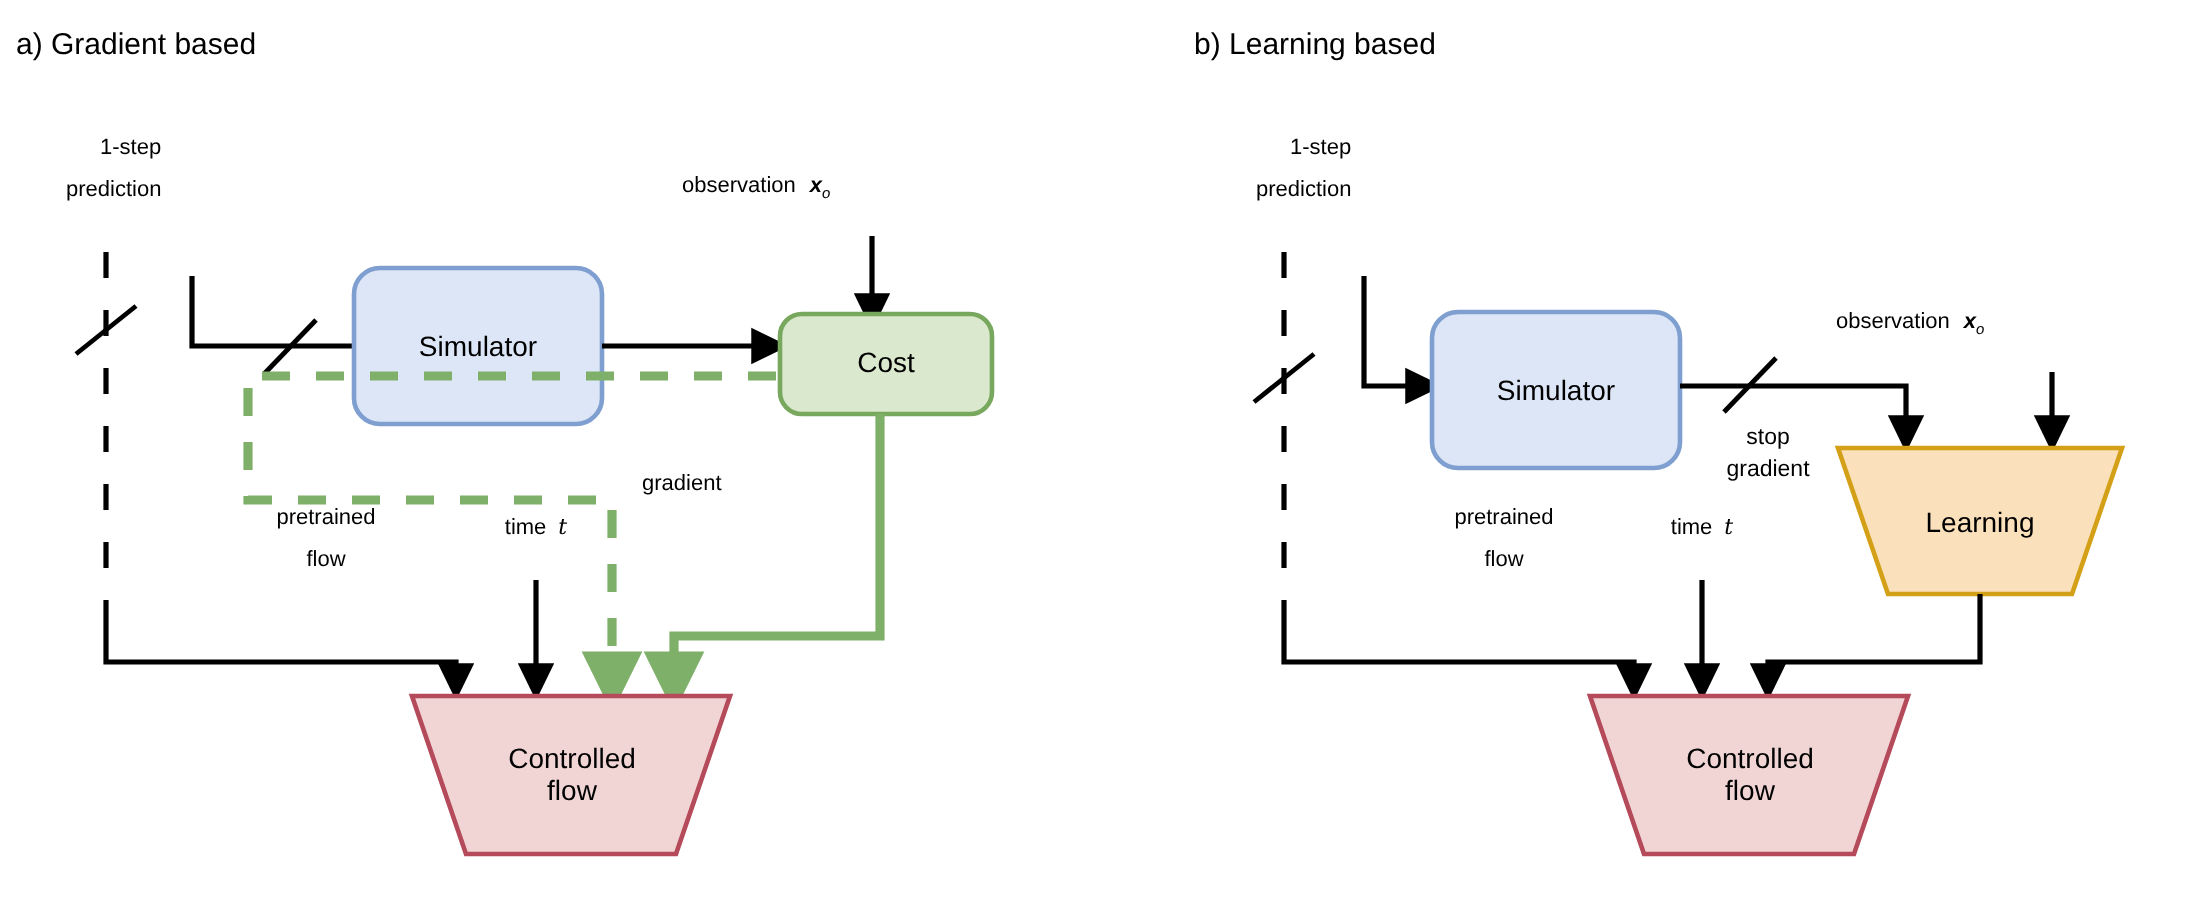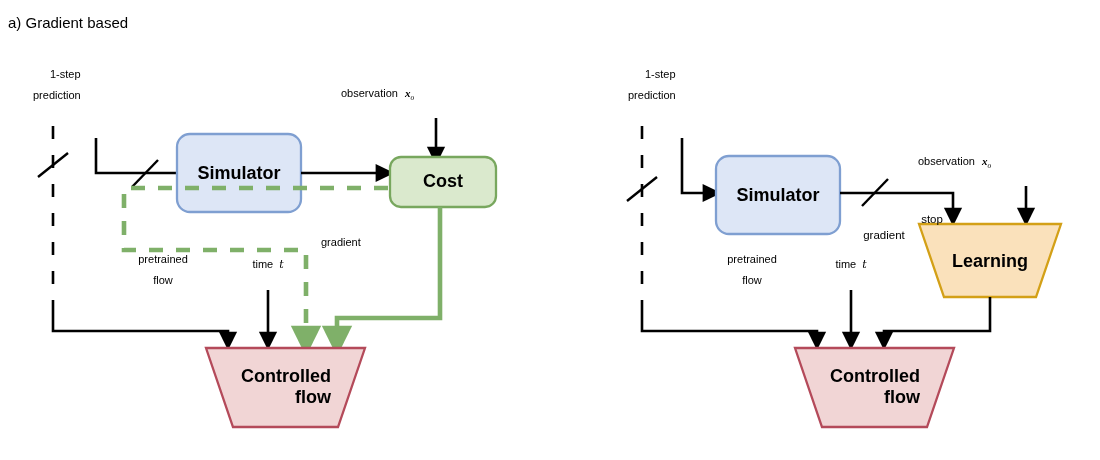--- a/index.html
+++ b/index.html
@@ -4,24 +4,24 @@
 <style>
   html,body{margin:0;padding:0;background:#ffffff;}
   body{width:1100px;height:460px;overflow:hidden;
        font-family:"Liberation Sans",sans-serif;color:#000;}
   #stage{position:relative;width:1012px;height:460px;}
   svg{position:absolute;left:0;top:0;}
   .panel-title{position:absolute;font-size:15px;line-height:1.2;white-space:nowrap;}
   .lbl{position:absolute;font-size:11px;line-height:1.18;white-space:nowrap;}
   .lbl.c{text-align:center;transform:translateX(-50%);}
   .lbl.small{font-size:11.5px;}
-  .boxlbl{position:absolute;font-size:18px;line-height:1.16;white-space:nowrap;
-          text-align:right;transform:translate(-50%,-50%);font-weight:bold;}
+  .boxlbl{position:absolute;font-size:14px;line-height:1.16;white-space:nowrap;
+          text-align:center;transform:translate(-50%,-50%);}
   .boxlbl.two{line-height:1.16;}
-  .mathv{font-family:Liberation Serif, serif;font-style:italic;font-weight:bold;}
+  .mathv{font-family:Liberation Sans, sans-serif;font-style:italic;font-weight:bold;}
   .mathv sub{font-weight:normal;font-size:0.68em;font-style:italic;}
   .mathi{font-family:"DejaVu Serif",serif;font-style:italic;}
 </style>
 </head>
 <body>
 
 <div id="stage">
 
   <svg width="1100" height="460" viewBox="0 0 1100 460">
     <defs>
@@ -100,27 +100,28 @@
 
   <div class="lbl" style="left:321px;top:236px;">gradient</div>
 
   <div class="boxlbl" style="left:239px;top:173px;">Simulator</div>
   <div class="boxlbl" style="left:443px;top:181px;">Cost</div>
   <div class="boxlbl two" style="left:286px;top:387px;">
       <div>Controlled</div>
       <div>flow</div>
     </div>
 
+  <div class="panel-title" style="left:597px;top:14px;">b) Learning based</div>
 
   <div class="lbl" style="left:645px;top:68px;">1-step</div>
   <div class="lbl" style="left:628px;top:89px;">prediction</div>
 
   <div class="lbl" style="left:918px;top:155px;"><span>observation</span><span class="mathv" style="margin-left:7px;"><span>x</span><sub>o</sub></span></div>
 
-  <div class="lbl small c" style="left:932px;top:213px;">stop</div>
+  <div class="lbl small c" style="left:884px;top:213px;">stop</div>
   <div class="lbl small c" style="left:884px;top:229px;">gradient</div>
 
   <div class="lbl c" style="left:752px;top:253px;">pretrained</div>
   <div class="lbl c" style="left:752px;top:274px;">flow</div>
 
   <div class="lbl c" style="left:851px;top:258px;"><span>time</span><span class="mathi" style="margin-left:6px;">t</span></div>
 
   <div class="boxlbl" style="left:778px;top:195px;">Simulator</div>
   <div class="boxlbl" style="left:990px;top:261px;">Learning</div>
   <div class="boxlbl two" style="left:875px;top:387px;">

